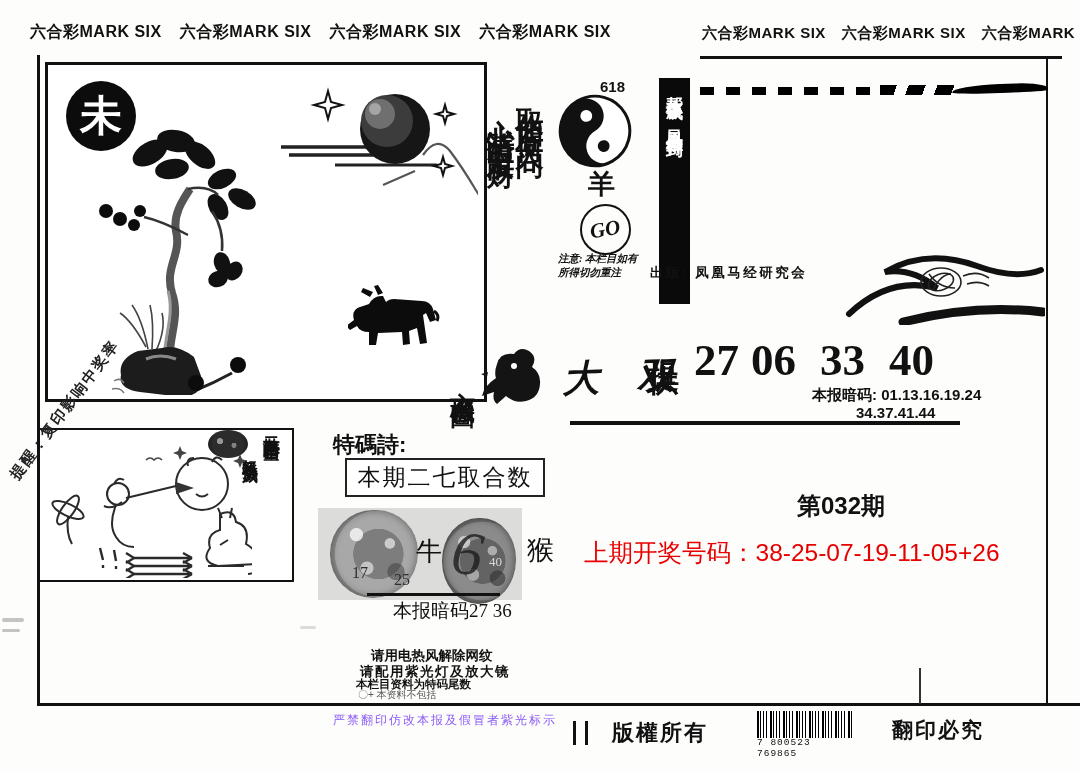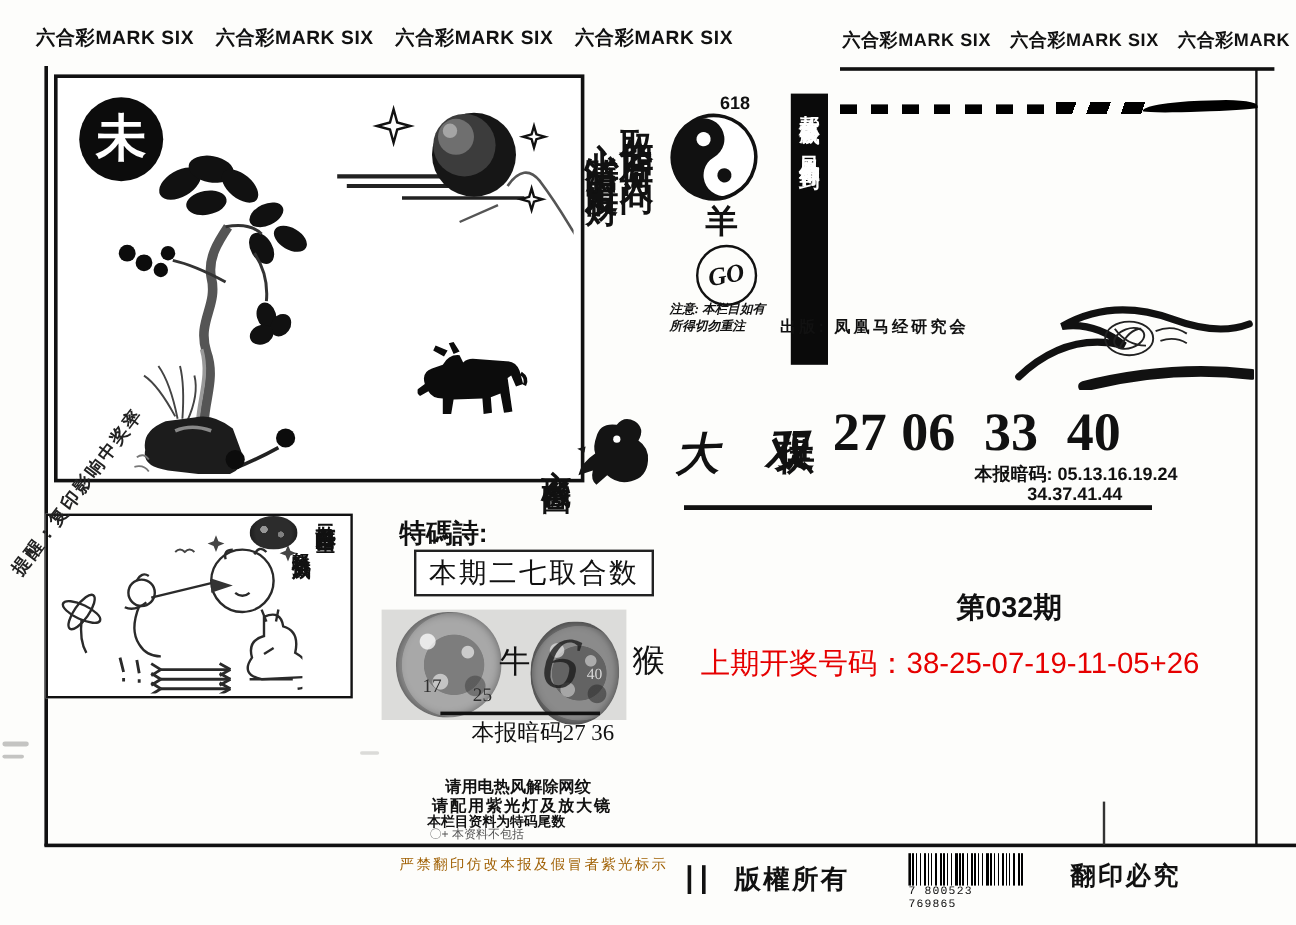--- a/index.html
+++ b/index.html
@@ -175,21 +175,21 @@
   <svg class="abs" style="left:480px;top:344px;" width="62" height="64" viewBox="0 0 62 64">
     <path d="M16,34 q-12,8 -14,18 l12,-4 q-2,8 3,12 l9,-8 q9,8 20,5 q13,-3 14,-17 q1,-11 -8,-17 q6,-10 -3,-16 q-9,-5 -15,3 q-14,-2 -17,10 q-3,8 -1,14 z" fill="#141414"></path>
     <circle cx="34" cy="22" r="3" fill="#fff"></circle>
     <path d="M8,28 l-7,2 6,3 z" fill="#141414"></path>
   </svg>
   <div class="abs serif" style="left:562px;top:352px;font-size:37px;font-weight:bold;font-style:italic;letter-spacing:38px;transform:rotate(-2deg);">大双</div>
   <div class="abs vrl" style="left:642px;top:336px;height:86px;font-size:31px;font-weight:bold;letter-spacing:4px;">提供</div>
   <div class="abs serif" style="left:694px;top:334px;font-size:45px;font-weight:600;">
     <span style="margin-right:12px;">27</span><span style="margin-right:24px;">06</span><span style="margin-right:24px;">33</span><span>40</span>
   </div>
-  <div class="abs" style="left:812px;top:386px;font-size:15px;font-weight:bold;">本报暗码: 05.13.16.19.24</div>
+  <div class="abs" style="left:812px;top:386px;font-size:15px;font-weight:bold;">本报暗码: 01.13.16.19.24</div>
   <div class="abs" style="left:856px;top:404px;font-size:15px;font-weight:bold;">34.37.41.44</div>
   <div class="abs line" style="left:570px;top:421px;width:390px;height:4px;"></div>
 
   <div class="abs" style="left:797px;top:490px;font-size:24px;font-weight:bold;text-align:right;">第032期</div>
   <div class="abs" style="left:584px;top:536px;font-size:24.5px;font-weight:normal;color:#e60000;white-space:nowrap;">上期开奖号码：38-25-07-19-11-05+26</div>
 
   <div class="abs" style="left:333px;top:430px;font-size:22px;font-weight:bold;">特碼詩:</div>
   <div class="abs serif" style="left:345px;top:458px;width:196px;height:35px;border:2.2px solid #222;font-size:23px;line-height:35px;text-align:center;letter-spacing:2px;background:#fff;">本期二七取合数</div>
 
   <div class="abs" style="left:318px;top:508px;width:204px;height:92px;background:#dcdcda;"></div>
@@ -246,21 +246,21 @@
     <div class="abs vrl serif" style="right:9px;top:-6px;height:156px;font-size:17px;font-weight:600;letter-spacing:1px;">云散皓月自当空</div>
     <div class="abs vrl serif" style="right:32px;top:18px;height:130px;font-size:15.5px;font-weight:600;letter-spacing:2px;">怒吼挺威风</div>
   </div>
 
   <div class="abs" style="left:6px;top:472px;transform:rotate(-53deg);transform-origin:0 0;font-size:15px;font-weight:bold;letter-spacing:2px;white-space:nowrap;color:#222;">提醒：复印影响中奖率</div>
 
   <div class="abs smudge" style="left:2px;top:618px;width:22px;height:4px;"></div>
   <div class="abs smudge" style="left:2px;top:629px;width:18px;height:3px;"></div>
   <div class="abs smudge" style="left:300px;top:626px;width:16px;height:3px;opacity:.6;"></div>
 
-  <div class="abs" style="left:333px;top:712px;font-size:12px;color:#a16207;letter-spacing:2px;white-space:nowrap;">严禁翻印仿改本报及假冒者紫光标示</div>
+  <div class="abs" style="left:333px;top:712px;font-size:12px;color:#8b5cf6;letter-spacing:2px;white-space:nowrap;">严禁翻印仿改本报及假冒者紫光标示</div>
   <div class="abs" style="left:573px;top:721px;width:9px;height:24px;border-left:3.5px solid #111;border-right:3.5px solid #111;"></div>
   <div class="abs" style="left:612px;top:718px;font-size:22px;font-weight:bold;letter-spacing:2px;">版權所有</div>
   <div class="abs" style="left:757px;top:711px;width:96px;">
     <div class="barcode-bars"></div>
     <div class="mono" style="font-size:9.5px;letter-spacing:1px;margin-top:-1px;">7 800523 769865</div>
   </div>
   <div class="abs" style="left:892px;top:716px;font-size:21px;font-weight:bold;letter-spacing:2px;">翻印必究</div>
 
 </div>
 

